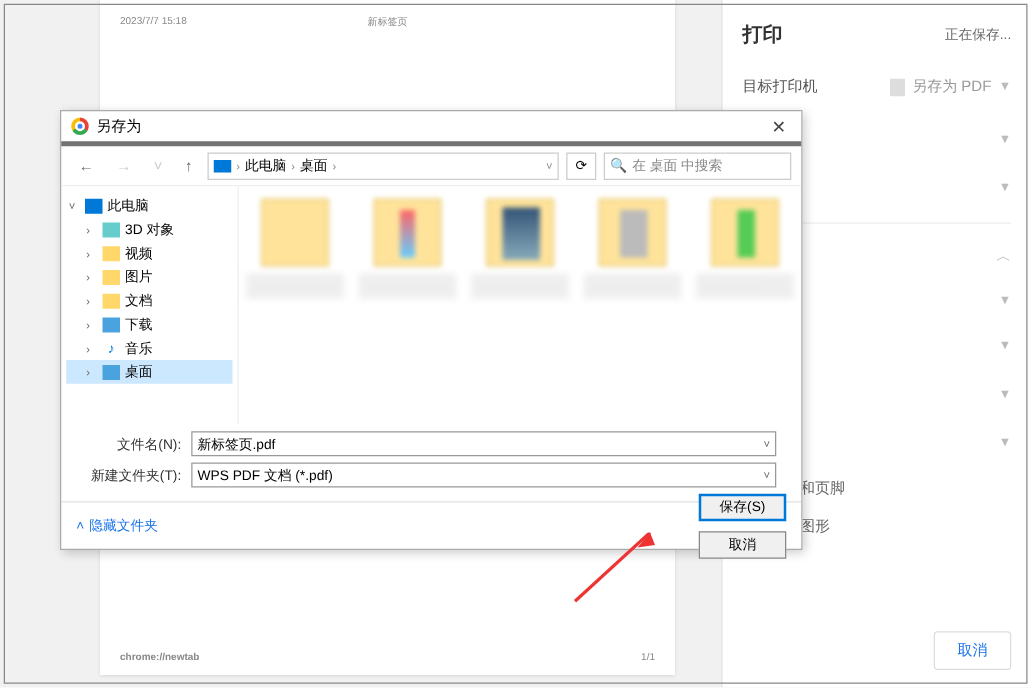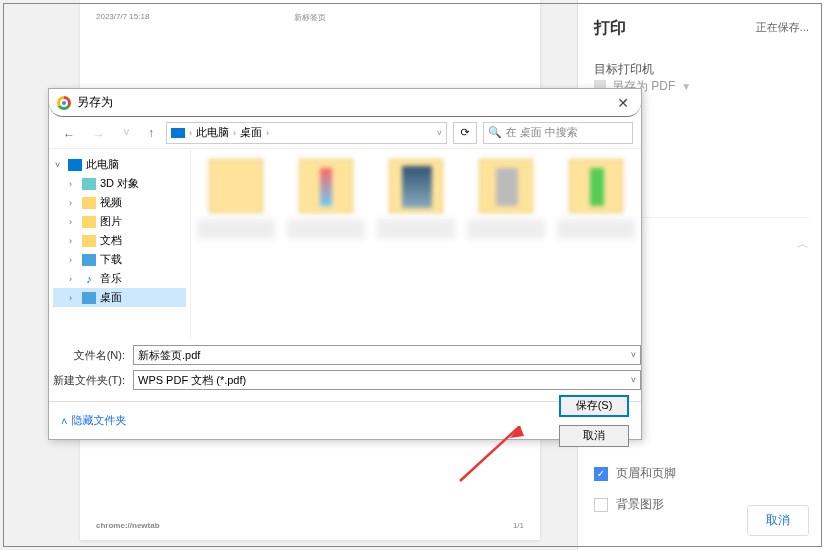--- a/index.html
+++ b/index.html
@@ -2,42 +2,42 @@
 <html><head>
 <meta charset="utf-8">
 <style>
 * { margin: 0; padding: 0; box-sizing: border-box; font-family: "Microsoft YaHei", "Segoe UI", sans-serif; }
 body { width: 825px; height: 550px; background: #f1f1f1; position: relative; overflow: hidden; }
 
 
 .print-panel { position: absolute; right: 0; top: 0; width: 248px; height: 550px; background: #fff; border-left: 1px solid #e0e0e0; padding: 18px 16px; font-size: 12px; color: #333; }
 .print-panel h2 { font-size: 16px; font-weight: 700; margin-bottom: 22px; }
 .saving { position: absolute; right: 16px; top: 20px; font-size: 11px; color: #666; }
-.p-row { display: flex; align-items: flex-start; justify-content: space-between; margin-bottom: 22px; flex-direction: column; }
+.p-row { display: flex; align-items: flex-end; justify-content: space-between; margin-bottom: 22px; }
 .p-row .label { color: #555; font-size: 12px; }
 .p-row .val { color: #999; font-size: 12px; display: flex; align-items: center; gap: 6px; }
 .p-row .chev { color: #bbb; font-size: 10px; }
 .divider { height: 1px; background: #eee; margin: 10px 0 18px; }
 .p-check { display: flex; align-items: center; gap: 8px; margin-bottom: 14px; font-size: 12px; color: #666; }
 .p-check .box { width: 14px; height: 14px; border: 1px solid #ccc; display: flex; align-items: center; justify-content: center; font-size: 10px; }
 .p-check .box.on { background: #4285f4; border-color: #4285f4; color: #fff; }
 .panel-buttons { position: absolute; bottom: 14px; right: 16px; display: flex; gap: 10px; }
 .panel-buttons button { padding: 6px 18px; font-size: 12px; border: 1px solid #ccc; background: #fff; border-radius: 3px; cursor: pointer; }
 .panel-buttons .cancel { color: #1a73e8; border-color: #ddd; }
 
 
 .page-preview { position: absolute; left: 80px; top: 0; width: 460px; height: 540px; background: #fff; box-shadow: 0 1px 3px rgba(0,0,0,0.1); }
 .page-preview .stamp { position: absolute; top: 12px; left: 16px; font-size: 8px; color: #888; }
 .page-preview .title-center { position: absolute; top: 12px; left: 50%; transform: translateX(-50%); font-size: 8px; color: #888; }
 .page-preview .footer-l { position: absolute; bottom: 10px; left: 16px; font-size: 8px; color: #888; font-weight: bold; }
 .page-preview .footer-r { position: absolute; bottom: 10px; right: 16px; font-size: 8px; color: #888; }
 
 
 .dialog { position: absolute; left: 48px; top: 88px; width: 594px; height: 352px; background: #fff; border: 1px solid #aaa; box-shadow: 2px 2px 8px rgba(0,0,0,0.2); display: flex; flex-direction: column; }
-.dlg-title { height: 28px; display: flex; align-items: center; padding: 0 8px; border-bottom: 1px solid #737373; font-size: 12px; border-radius: 14px; }
+.dlg-title { height: 28px; display: flex; align-items: center; padding: 0 8px; border-bottom: 4px solid #737373; font-size: 12px; }
 .dlg-title .chrome-icon { width: 14px; height: 14px; border-radius: 50%; background: conic-gradient(#ea4335 0 120deg, #34a853 120deg 240deg, #fbbc05 240deg 360deg); margin-right: 6px; position: relative; }
 .dlg-title .chrome-icon::after { content: ''; position: absolute; inset: 3px; background: #4285f4; border-radius: 50%; border: 2px solid #fff; }
 .dlg-title .close { margin-left: auto; font-size: 14px; cursor: pointer; color: #444; padding: 0 4px; }
 
 .dlg-nav { height: 32px; display: flex; align-items: center; padding: 0 8px; gap: 6px; font-size: 12px; border-bottom: 1px solid #eee; }
 .nav-arrow { padding: 2px 6px; color: #666; cursor: pointer; }
 .nav-arrow.disabled { color: #ccc; }
 .breadcrumb { flex: 1; display: flex; align-items: center; border: 1px solid #ccc; height: 22px; padding: 0 4px; gap: 4px; font-size: 11px; }
 .breadcrumb .pc-icon { width: 14px; height: 10px; background: #0078d7; }
 .breadcrumb .sep { color: #888; font-size: 9px; }
@@ -68,21 +68,21 @@
 
 .files { flex: 1; padding: 10px 6px; display: flex; gap: 12px; align-items: flex-start; position: relative; }
 .file-thumb { width: 78px; text-align: center; font-size: 10px; color: #555; }
 .file-thumb .thumb { width: 54px; height: 54px; margin: 0 auto 6px; background: #ffe39a; border: 1px solid #e0c060; position: relative; filter: blur(2px); }
 .file-thumb .thumb.t2::after { content:''; position:absolute; left:20px; top:8px; width:12px; height:38px; background: linear-gradient(#f66,#6cf); }
 .file-thumb .thumb.t3::after { content:''; position:absolute; left:12px; top:6px; width:30px; height:42px; background: linear-gradient(#357,#8ab); }
 .file-thumb .thumb.t4::after { content:''; position:absolute; left:16px; top:8px; width:22px; height:38px; background: #bbb; }
 .file-thumb .thumb.t5::after { content:''; position:absolute; left:20px; top:8px; width:14px; height:38px; background: #5c5; }
 .file-thumb .name { filter: blur(3px); height: 20px; background: #ddd; opacity: 0.5; }
 
-.dlg-fields { padding: 6px 0; font-size: 11px; }
+.dlg-fields { padding: 6px 20px; font-size: 11px; }
 .dlg-fields .row { display: flex; align-items: center; margin-bottom: 5px; gap: 8px; }
 .dlg-fields .row label { width: 76px; text-align: right; color: #333; }
 .dlg-fields .row .combo { flex: 1; height: 20px; border: 1px solid #999; padding: 0 4px; display: flex; align-items: center; justify-content: space-between; font-size: 11px; }
 .dlg-fields .row .combo .dd { color: #666; font-size: 9px; }
 
 .dlg-bottom { height: 38px; border-top: 1px solid #e0e0e0; display: flex; align-items: center; padding: 0 12px; font-size: 11px; }
 .dlg-bottom .hide-link { color: #1a73e8; cursor: pointer; display: flex; align-items: center; gap: 4px; }
 .dlg-bottom .btns { margin-left: auto; display: flex; gap: 8px; flex-direction: column; }
 .dlg-bottom button { width: 70px; height: 22px; font-size: 11px; border: 1px solid #888; background: #f0f0f0; cursor: pointer; }
 .dlg-bottom button.primary { border: 1px solid #0078d7; box-shadow: inset 0 0 0 1px #0078d7; }

